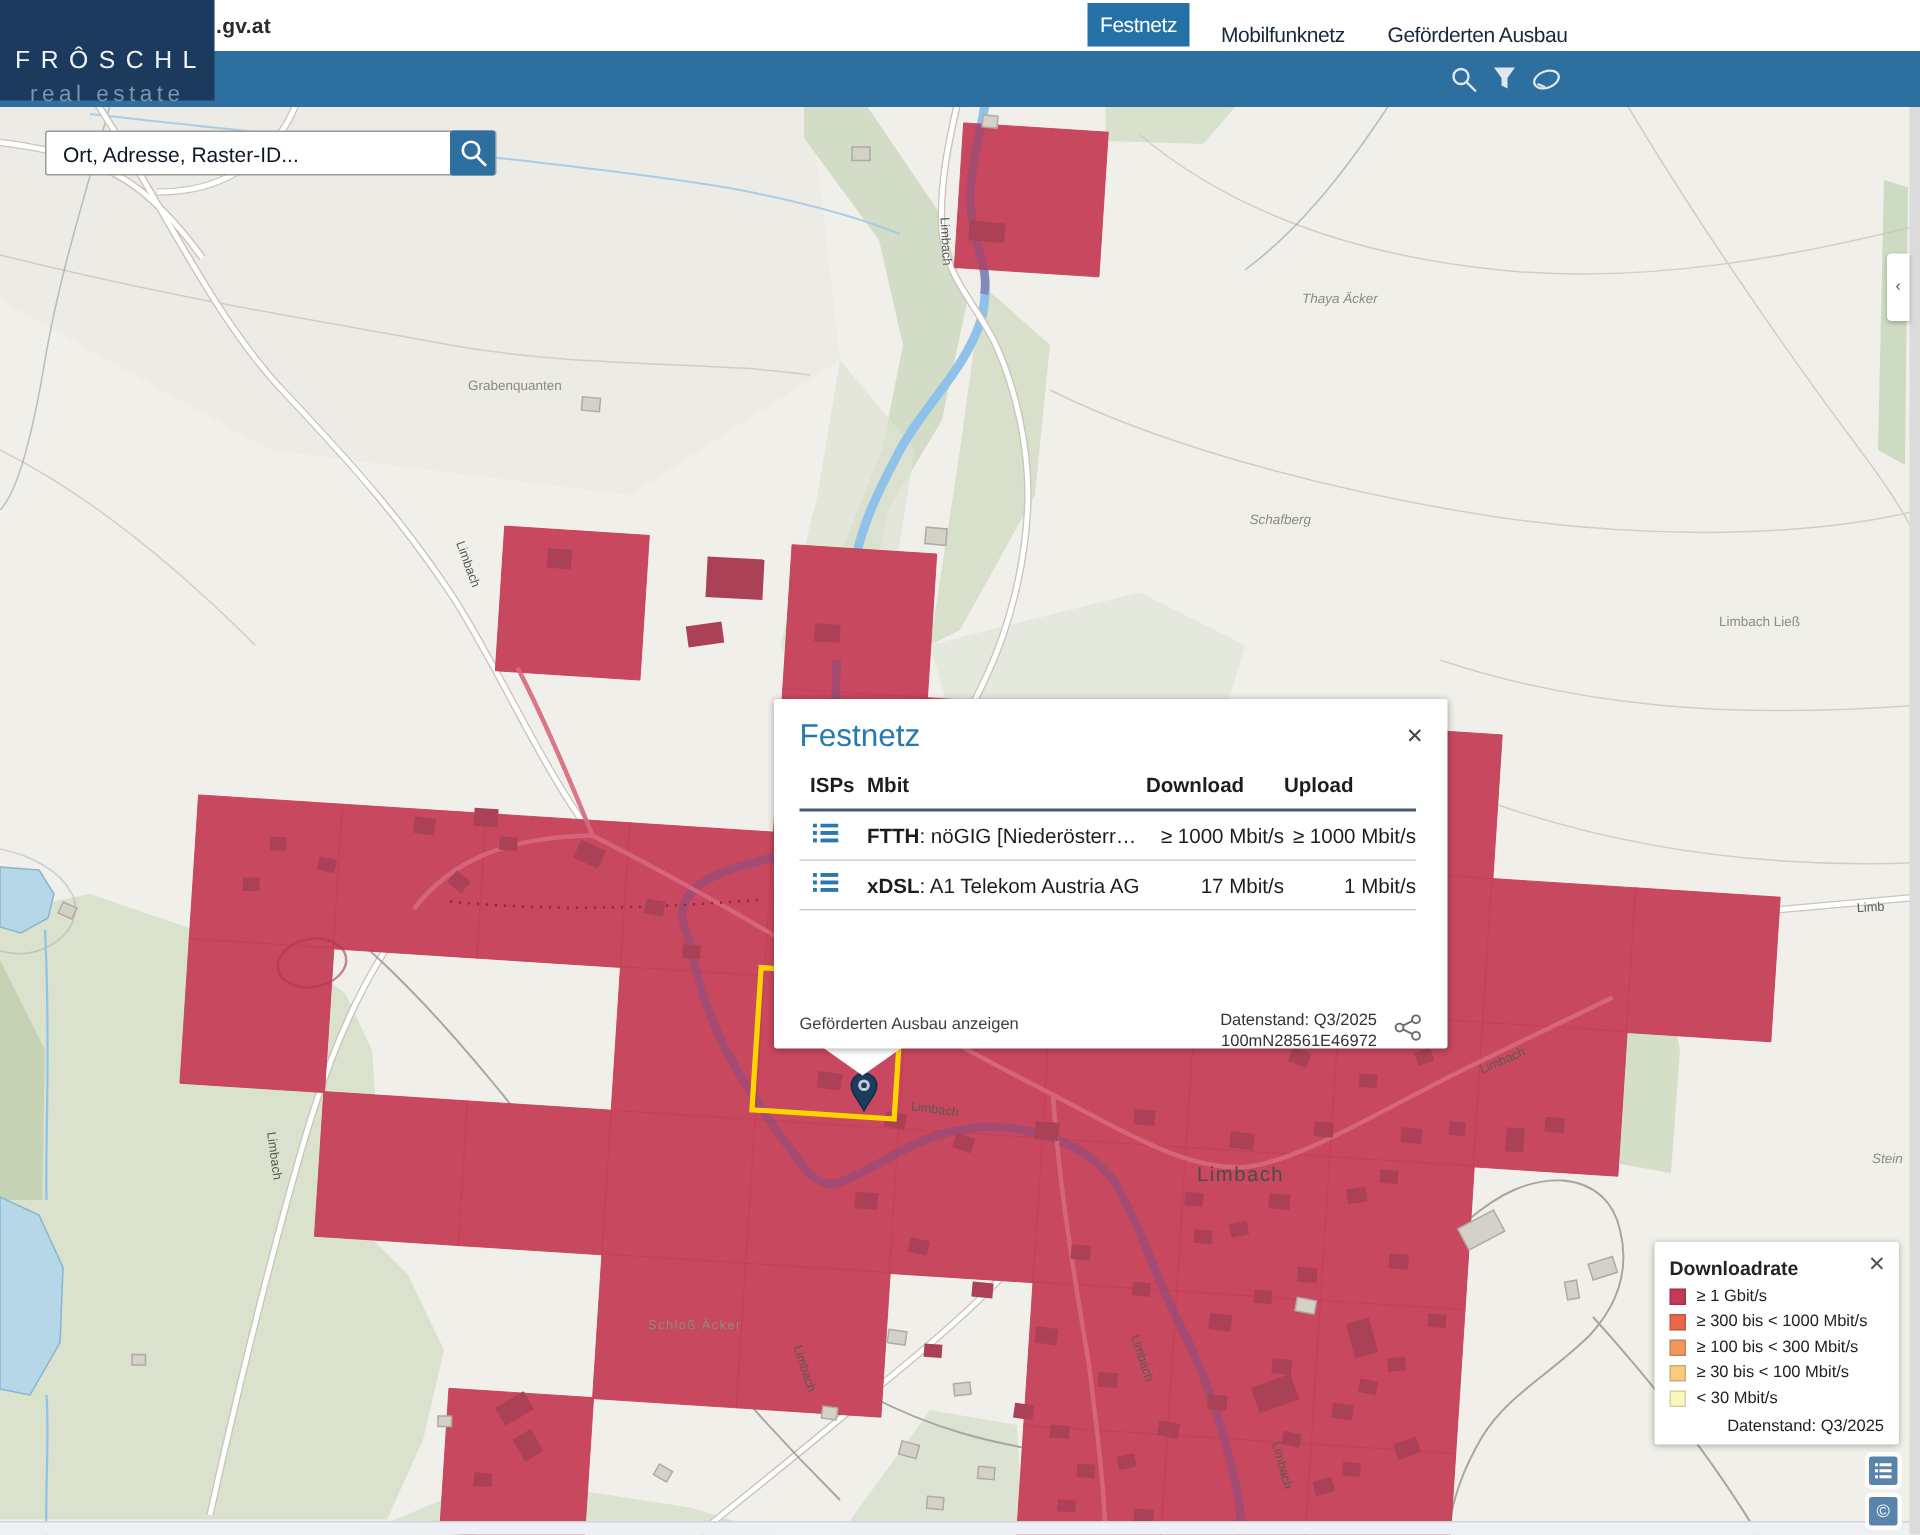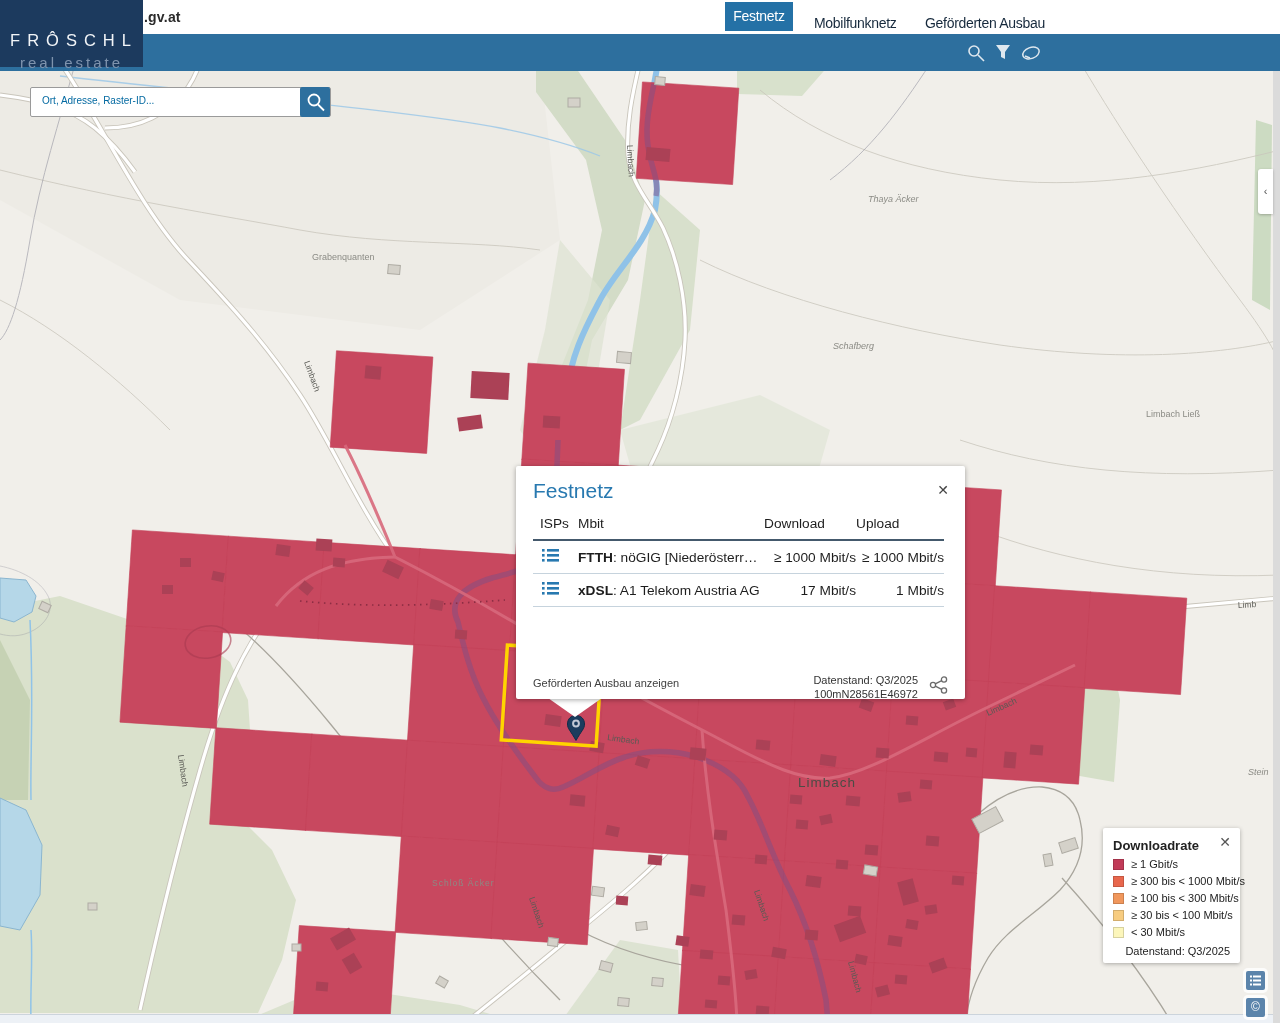--- a/index.html
+++ b/index.html
@@ -6,34 +6,34 @@
 #map{position:absolute;left:0;top:0}
 .hdr{position:absolute;left:0;top:0;width:1280px;height:34px;background:#fff;z-index:5}
 .tbar{position:absolute;left:0;top:34px;width:1280px;height:37px;background:#2d6f9e;z-index:5}
 .gvat{position:absolute;left:144px;top:9px;font-size:14px;font-weight:bold;color:#2b2b2b;z-index:7;letter-spacing:.2px}
 .logo{position:absolute;left:0;top:0;width:143px;height:67px;background:#1c3a5e;z-index:8;text-align:center}
 .logo .l1{margin-top:31px;margin-left:5px;font-size:16.5px;color:#f2f5f8;letter-spacing:7px;font-weight:400}
 .logo .l2{margin-top:4px;font-size:15px;color:#7e93ad;letter-spacing:3px}
 .tab{position:absolute;z-index:6;font-size:14px;letter-spacing:-.3px;color:#16293c;white-space:nowrap;top:15px}
 .tab.act{background:#2471a6;color:#fff;top:2px;left:725px;width:68px;height:29px;text-align:center;line-height:29px}
 .sbox{position:absolute;left:30px;top:87px;width:301px;height:30px;z-index:6;background:#fff;border:1px solid #9a9a9a;border-radius:2px}
-.sbox .ph{position:absolute;left:11px;top:7px;font-size:10px;color:#0369a1}
+.sbox .ph{position:absolute;left:11px;top:7px;font-size:14px;color:#0f172a}
 .sbtn{position:absolute;left:300px;top:87px;width:30px;height:30px;background:#2d6f9e;border-radius:2px;z-index:7}
 .popup{position:absolute;left:516px;top:466px;width:449px;height:233px;background:#fff;z-index:6;box-shadow:0 1px 5px rgba(0,0,0,.35);border-radius:2px}
 .ptail{position:absolute;left:548px;top:698px;width:0;height:0;border-left:27px solid transparent;border-right:27px solid transparent;border-top:19px solid #fff;z-index:6}
 .ptitle{position:absolute;left:17px;top:13px;font-size:21px;color:#2879b0}
 .pclose{position:absolute;right:16px;top:17px;font-size:14px;color:#444;line-height:1}
 .ptab{position:absolute;left:17px;top:46px;width:411px;font-size:13.7px;color:#1d1d1d;border-collapse:collapse;white-space:nowrap;table-layout:fixed}
-.ptab th{font-weight:normal;text-align:left;padding:4px 0 8px 0;border-bottom:2px solid #44596c}
+.ptab th{font-weight:bold;text-align:left;padding:4px 0 8px 0;border-bottom:2px solid #44596c}
 .ptab td{padding:8px 0;border-bottom:1px solid #c6d3dd;overflow:hidden}
 .ptab td:first-child,.ptab th:first-child{padding-left:9px}
 .r{text-align:right}
 .plink{position:absolute;left:17px;top:211px;font-size:11px;color:#404040}
 .pstand{position:absolute;right:47px;top:208px;font-size:11px;color:#333;text-align:right;line-height:1.25}
-.legend{position:absolute;left:1103px;top:828px;width:137px;height:135px;background:#fff;z-index:6;box-shadow:0 1px 4px rgba(0,0,0,.3);border-radius:2px;padding:10px 10px 0 10px}
+.legend{position:absolute;left:1103px;top:828px;width:163px;height:135px;background:#fff;z-index:6;box-shadow:0 1px 4px rgba(0,0,0,.3);border-radius:2px;padding:10px 10px 0 10px}
 .legend .lt{font-size:13px;font-weight:bold;color:#222}
 .lx{position:absolute;right:9px;top:6px;font-size:14px;color:#555}
 .li{display:flex;align-items:center;margin-top:5px;font-size:11px;color:#222;white-space:nowrap}
 .sw{width:11px;height:11px;margin-right:7px;flex:none;border:1px solid rgba(0,0,0,.15)}
 .lds{text-align:right;font-size:11px;color:#222;margin-top:7px}
 .rtab{position:absolute;left:1258px;top:169px;width:15px;height:45px;background:#fff;z-index:4;border-radius:3px 0 0 3px;box-shadow:0 1px 3px rgba(0,0,0,.25);color:#555;font-size:11px;line-height:45px;text-align:center}
 .redge{position:absolute;left:1273px;top:0;width:7px;height:1023px;background:#dbdbdb;z-index:3}
 .bbtn{position:absolute;left:1246px;width:19px;height:19px;background:#5b84ab;z-index:4;border-radius:2px;box-shadow:0 0 0 3px rgba(255,255,255,.8)}
 .bstrip{position:absolute;left:0;top:1014px;width:1280px;height:9px;background:#edf1f6;border-top:1px solid #ccd4dc;z-index:3}
 </style></head><body>

